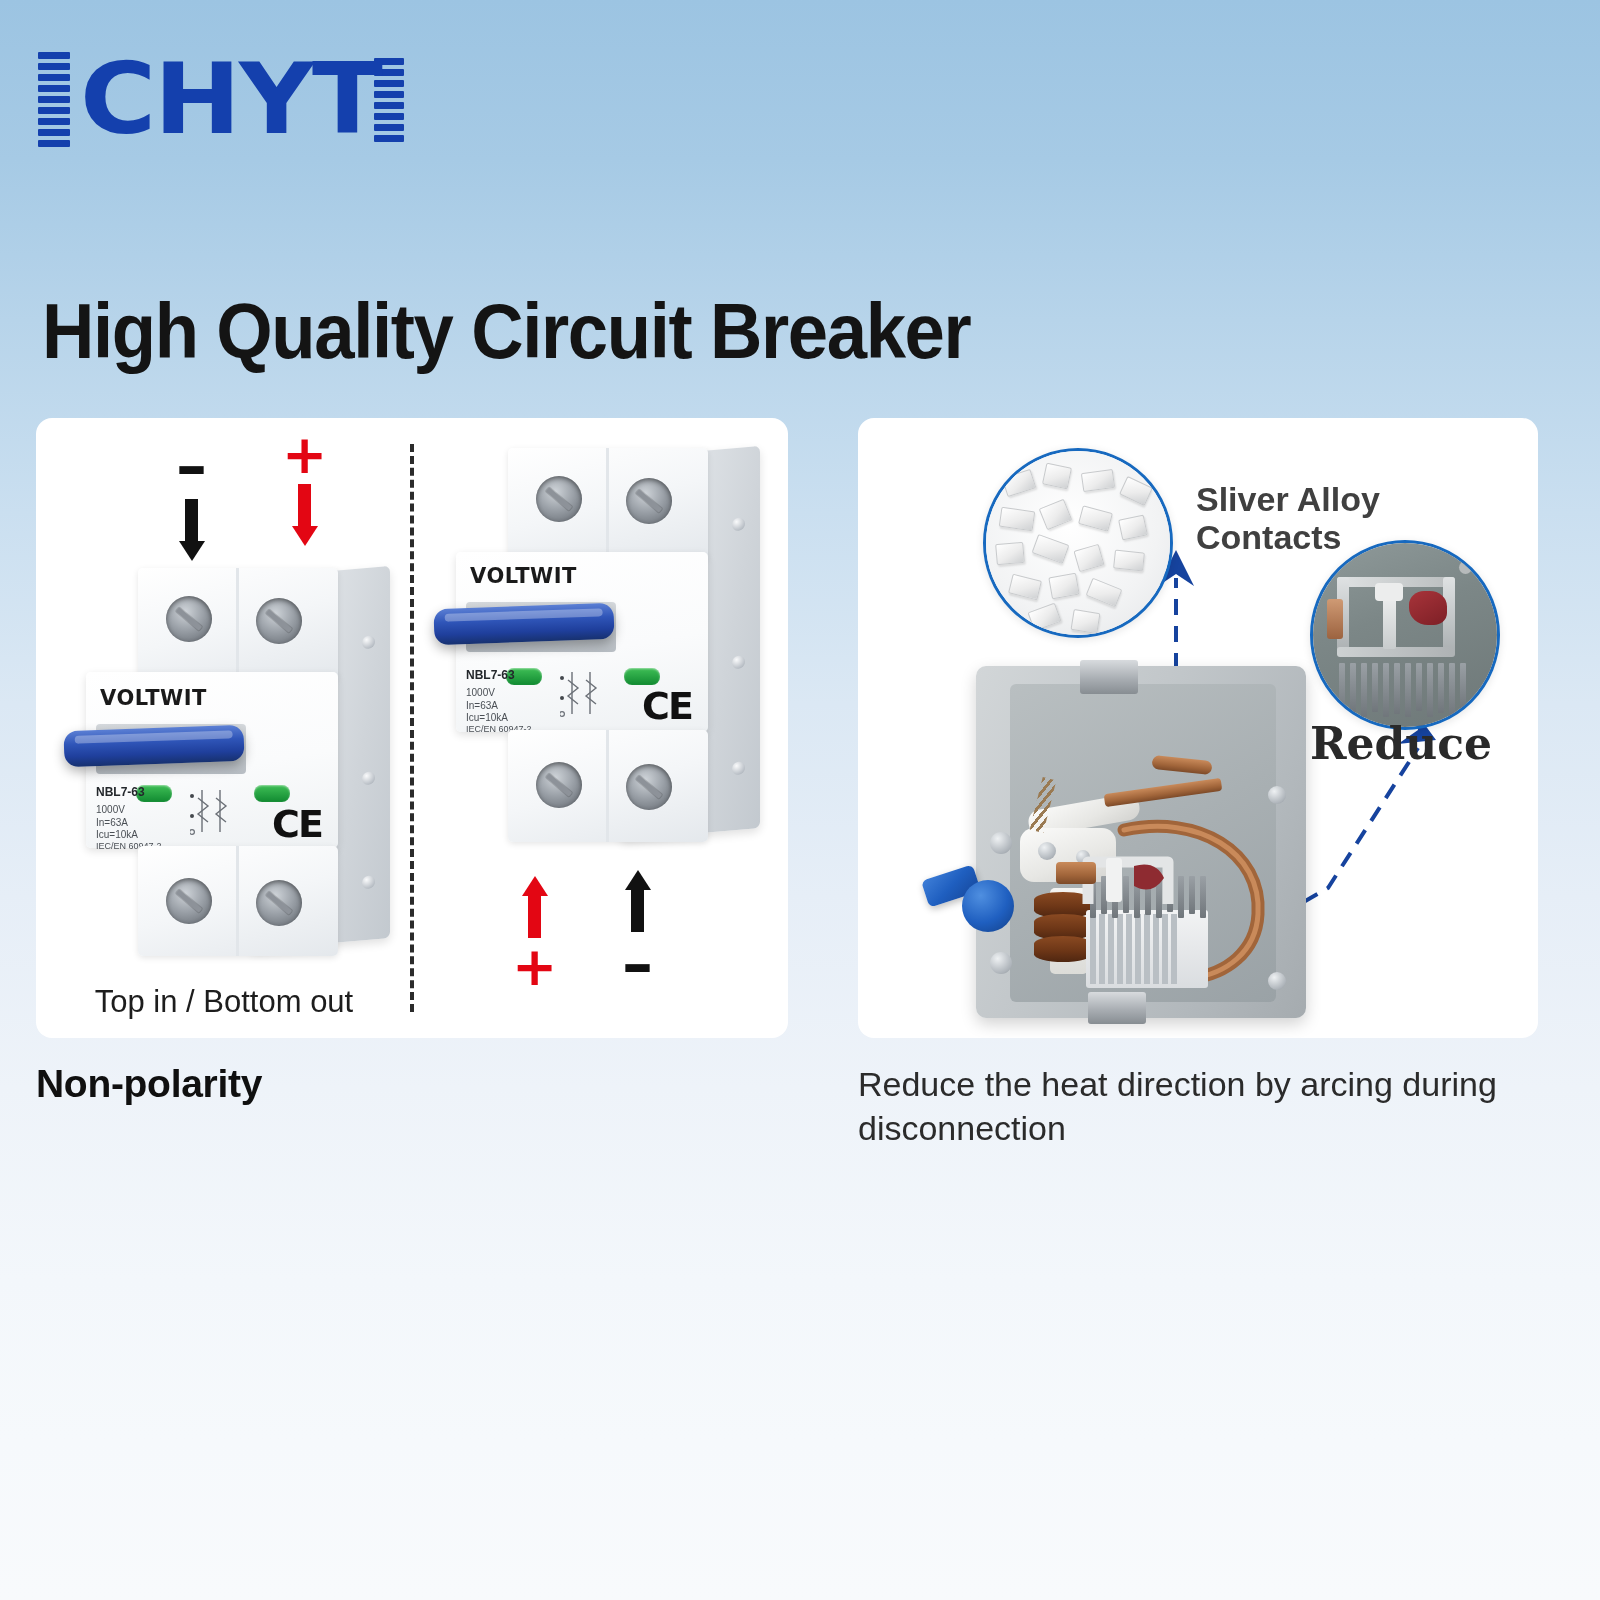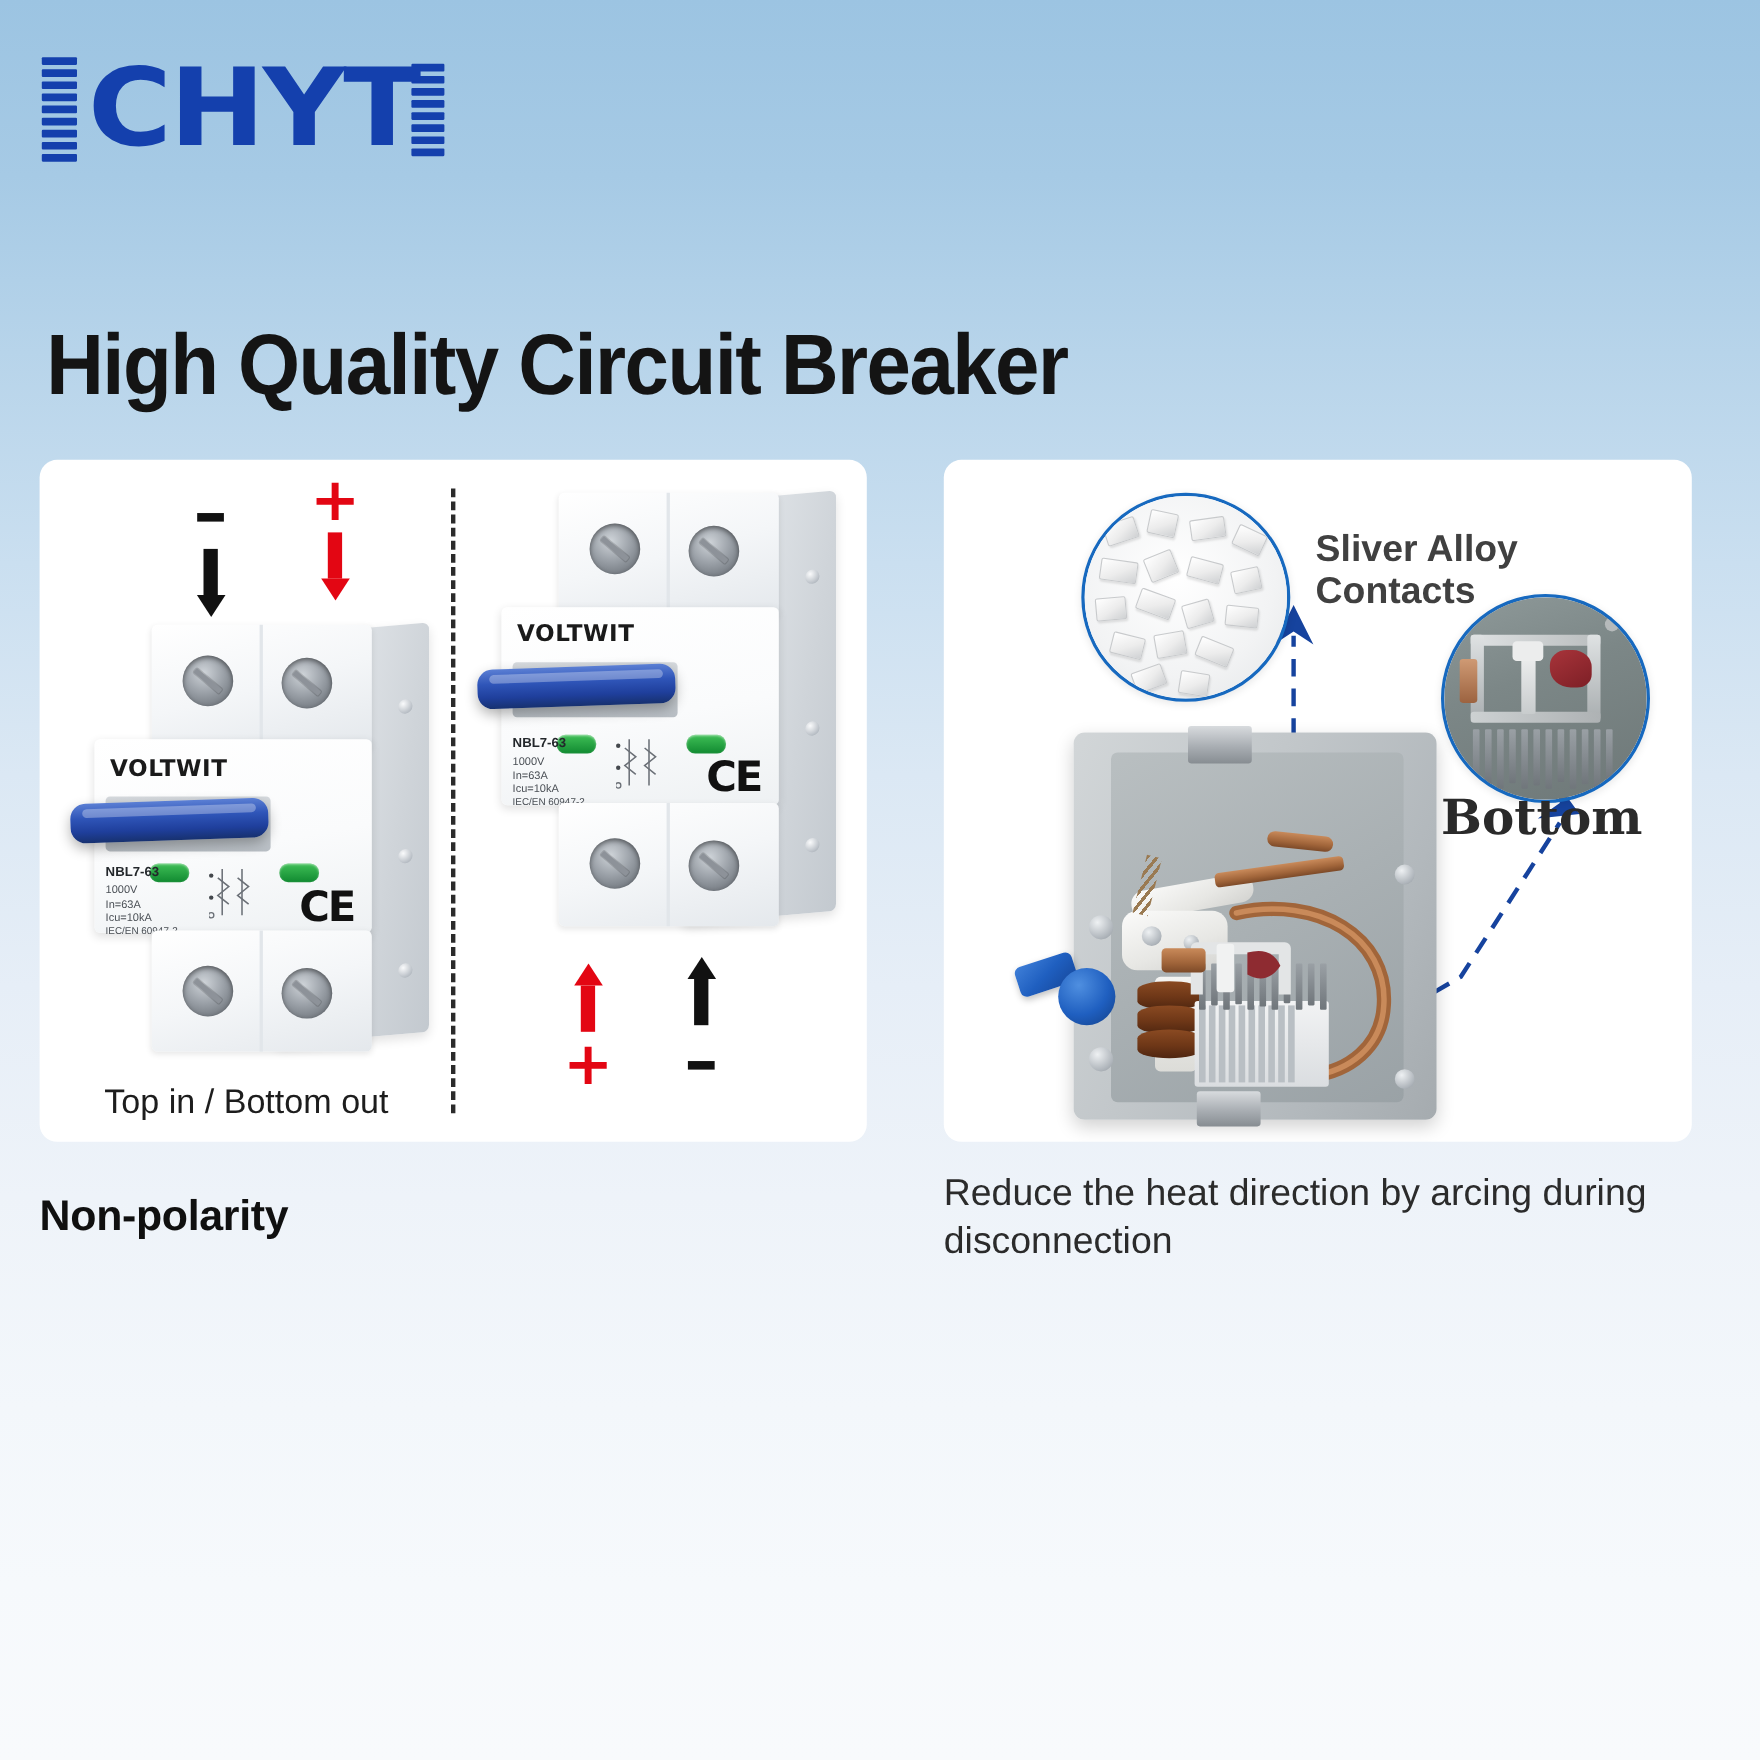--- a/index.html
+++ b/index.html
@@ -255,21 +255,21 @@
   .feature { position: absolute; }
   .feature h3 {
     font-family: "Liberation Sans", sans-serif;
     font-weight: bold; font-size: 39px; color: #101010;
     letter-spacing: -0.3px; margin-bottom: 8px;
   }
   .feature p {
     font-family: "Liberation Sans", sans-serif;
     font-size: 34px; color: #2b2b2b; line-height: 1.30;
   }
-  #feature-left  { left: 36px;  top: 1084px; width: 780px; }
+  #feature-left  { left: 36px;  top: 1062px; width: 780px; }
   #feature-right { left: 858px; top: 1062px; width: 700px; }
 </style>
 </head>
 <body>
 
 <div class="logo-wrap">
   <div class="bar-col">
     <i></i>
       <i></i>
       <i></i>
@@ -477,21 +477,21 @@
           <i style="height:54px"></i>
           <i style="height:48px"></i>
         <i style="height:54px"></i>
           <i style="height:50px"></i>
           <i style="height:54px"></i>
           <i style="height:47px"></i>
       </div>
       <div style="position:absolute;left:146px;top:18px;width:13px;height:13px;border-radius:50%;background:#b6babb;"></div>
     </div>
   </div>
-  <div class="magnet-label" style="left:452px; top:300px;">Bottom</div>
+  <div class="magnet-label" style="left:452px; top:300px;">Reduce</div>
 
   <div class="cut-shell" style="left:118px; top:248px; width:330px; height:352px;">
 
     <div class="cut-inner" style="left:34px; top:18px; width:266px; height:318px;"></div>
 
     <div class="metal-bolt" style="left:104px; top:-6px; width:58px; height:34px;"></div>
     <div class="metal-bolt" style="left:112px; top:326px; width:58px; height:32px;"></div>
 
     <div class="mech-white" style="left:52px; top:136px; width:112px; height:26px; transform:rotate(-10deg); border-radius:12px;"></div>
     <div class="mech-white" style="left:44px; top:162px; width:96px; height:54px; border-radius:14px;"></div>

